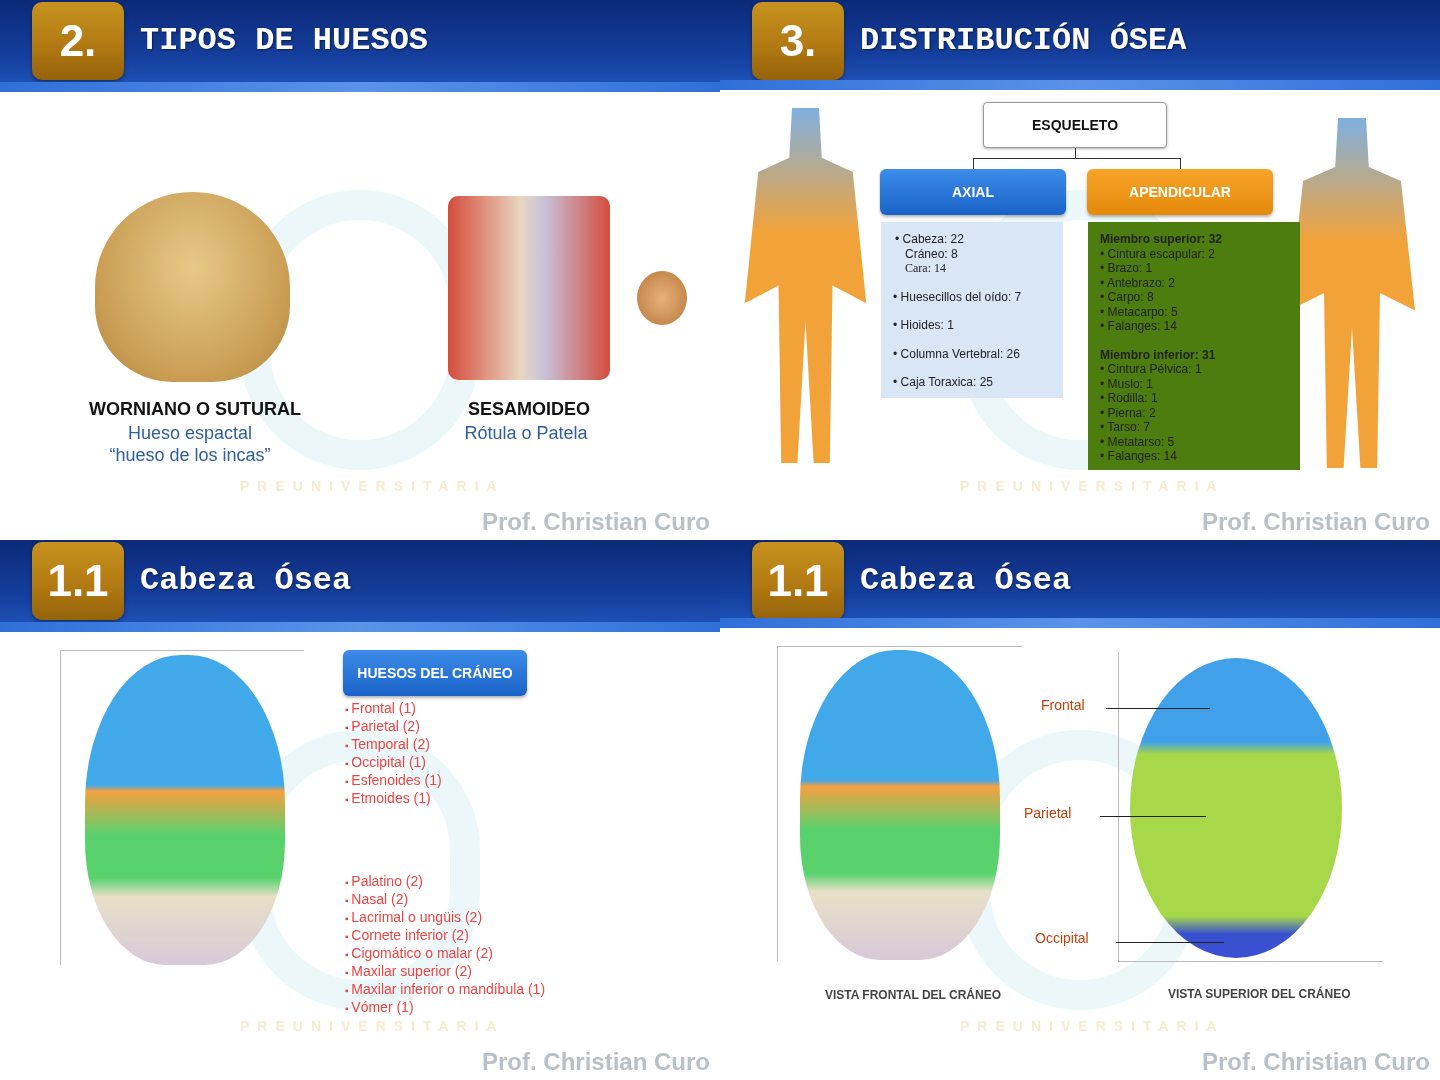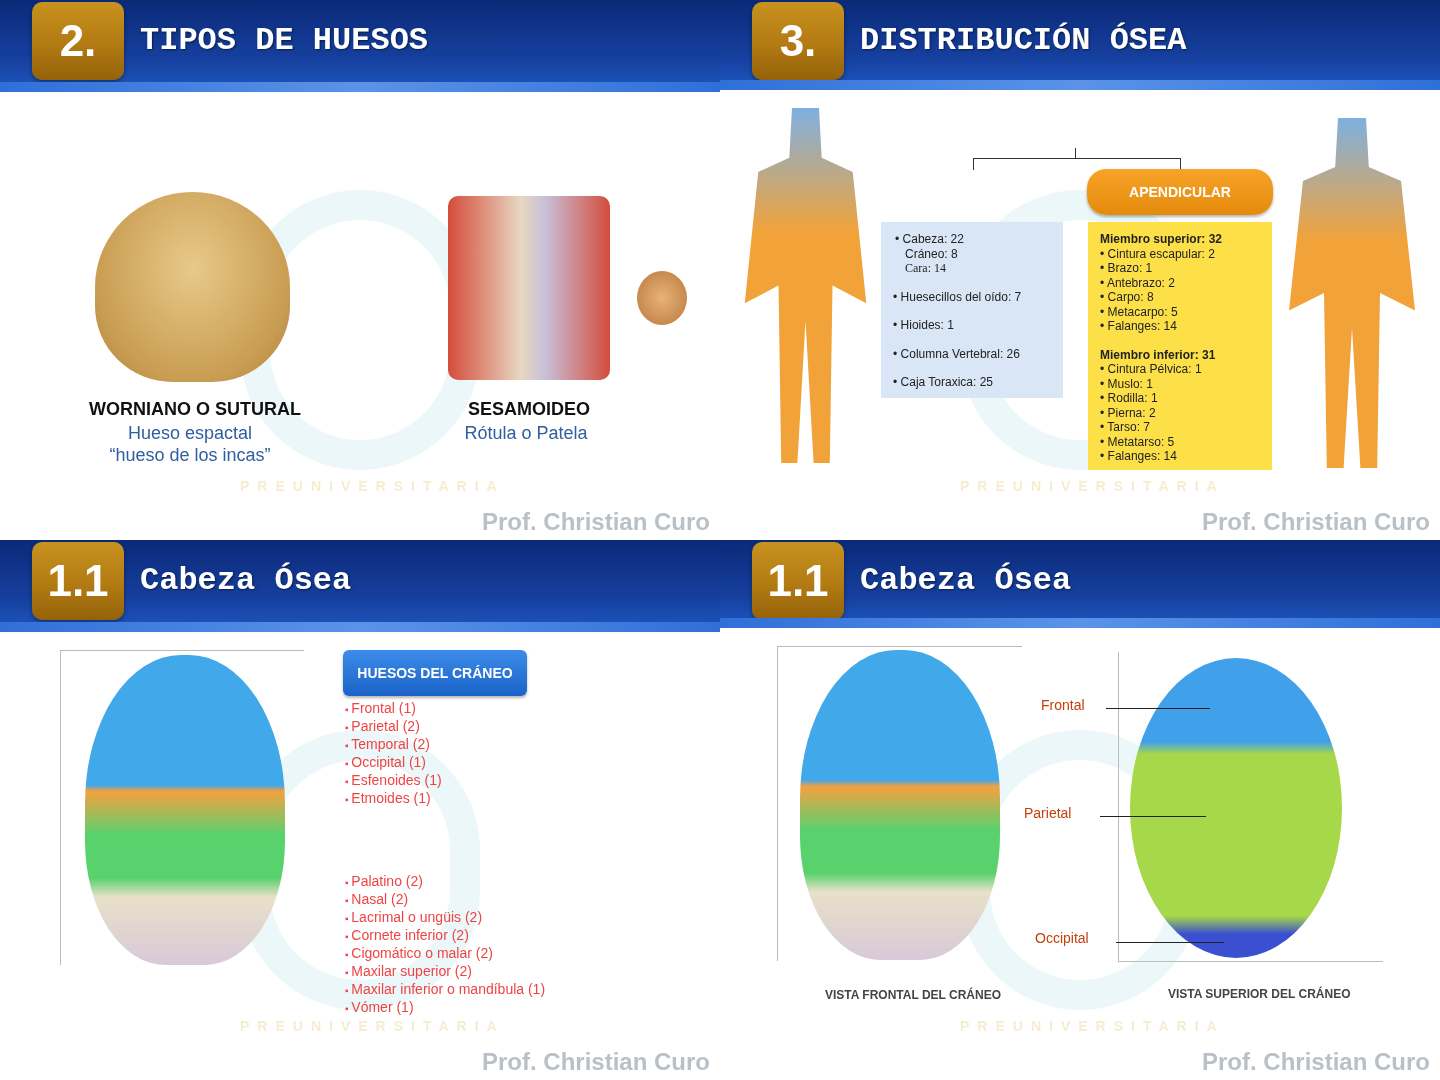--- a/index.html
+++ b/index.html
@@ -56,35 +56,37 @@
 </div>
 
 <div class="slide s2">
   <div class="header" style="height:90px;">
     <div class="badge">3.</div>
     <div class="htitle">DISTRIBUCIÓN ÓSEA</div>
   </div>
   <div class="watermark"></div>
   <div style="position:absolute;left:18px;top:108px;width:135px;height:355px;background:linear-gradient(180deg,#7fb0e0,#f1a33a 35%,#f1a33a);clip-path:polygon(40% 0,60% 0,62% 14%,85% 18%,95% 55%,70% 50%,68% 100%,56% 100%,50% 60%,44% 100%,32% 100%,30% 50%,5% 55%,15% 18%,38% 14%);"></div>
   <div style="position:absolute;left:562px;top:118px;width:140px;height:350px;background:linear-gradient(180deg,#7fb0e0,#f1a33a 35%,#f1a33a);clip-path:polygon(40% 0,60% 0,62% 14%,85% 18%,95% 55%,70% 50%,68% 100%,56% 100%,50% 60%,44% 100%,32% 100%,30% 50%,5% 55%,15% 18%,38% 14%);"></div>
+  <div style="position:absolute;left:263px;top:102px;width:184px;height:46px;border:1px solid #999;border-radius:4px;background:#fff;display:flex;align-items:center;justify-content:center;font-weight:bold;font-size:14px;color:#111;box-shadow:0 1px 3px rgba(0,0,0,0.3);">ESQUELETO</div>
   <div style="position:absolute;left:355px;top:148px;width:1px;height:10px;background:#333;"></div>
   <div style="position:absolute;left:253px;top:158px;width:208px;height:1px;background:#333;"></div>
   <div style="position:absolute;left:253px;top:158px;width:1px;height:12px;background:#333;"></div>
   <div style="position:absolute;left:460px;top:158px;width:1px;height:12px;background:#333;"></div>
-  <div class="orangebtn" style="left:367px;top:169px;width:186px;height:46px;border-radius:19px;">APENDICULAR</div>
+  <div class="bluebtn" style="left:160px;top:169px;width:186px;height:46px;">AXIAL</div>
+  <div class="orangebtn" style="left:367px;top:169px;width:186px;height:46px;">APENDICULAR</div>
   <div class="boxpanel" style="left:161px;top:222px;width:182px;height:176px;background:#d8e6f6;">
     <div style="padding-left:2px;">• <span>Cabeza: 22</span></div>
     <div style="padding-left:12px;">Cráneo: 8</div>
     <div style="padding-left:12px;margin-bottom:14px;font-family:Liberation Serif, serif;">Cara: 14</div>
     <div style="margin-bottom:14px;">• <span>Huesecillos del oído: 7</span></div>
     <div style="margin-bottom:14px;">• <span>Hioides: 1</span></div>
     <div style="margin-bottom:14px;">• <span>Columna Vertebral: 26</span></div>
     <div>• <span>Caja Toraxica: 25</span></div>
   </div>
-  <div class="boxpanel" style="left:368px;top:222px;width:184px;height:248px;background:#fde047;">
+  <div class="boxpanel" style="left:368px;top:222px;width:212px;height:248px;background:#4d7c0f;">
     <div style="font-weight:bold;">Miembro superior: 32</div>
     <ul>
       <li>Cintura escapular: 2</li>
       <li>Brazo: 1</li>
       <li>Antebrazo: 2</li>
       <li>Carpo: 8</li>
       <li>Metacarpo: 5</li>
       <li>Falanges: 14</li>
     </ul>
     <div style="font-weight:bold;margin-top:14px;">Miembro inferior: 31</div>

